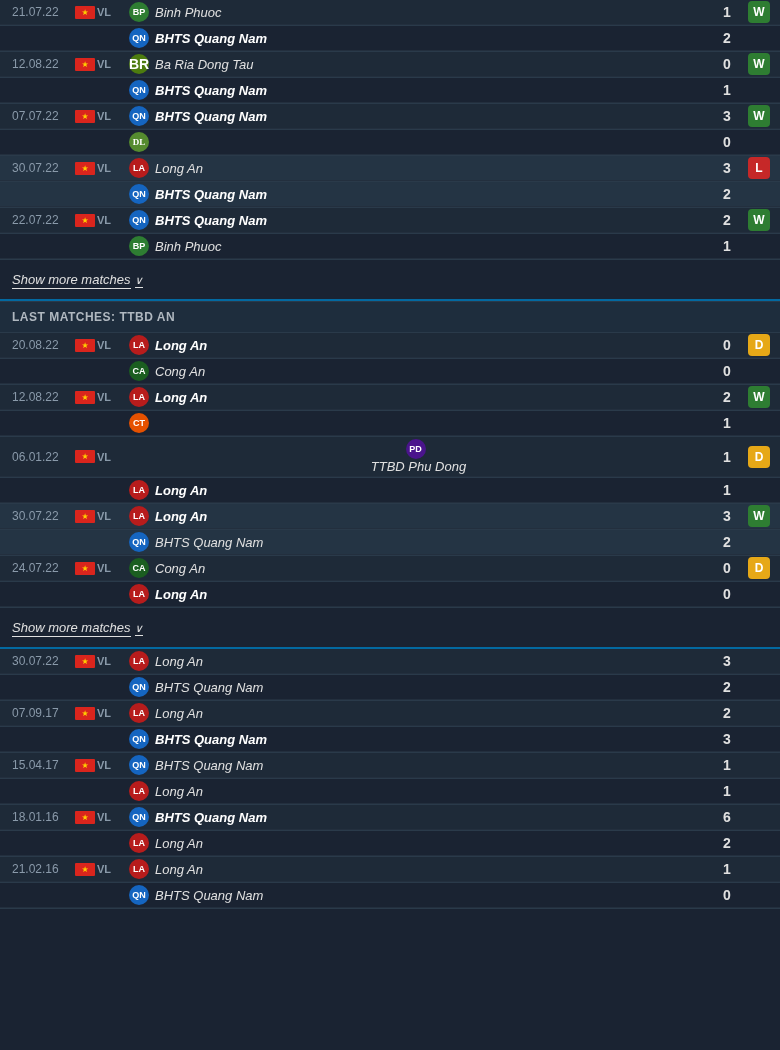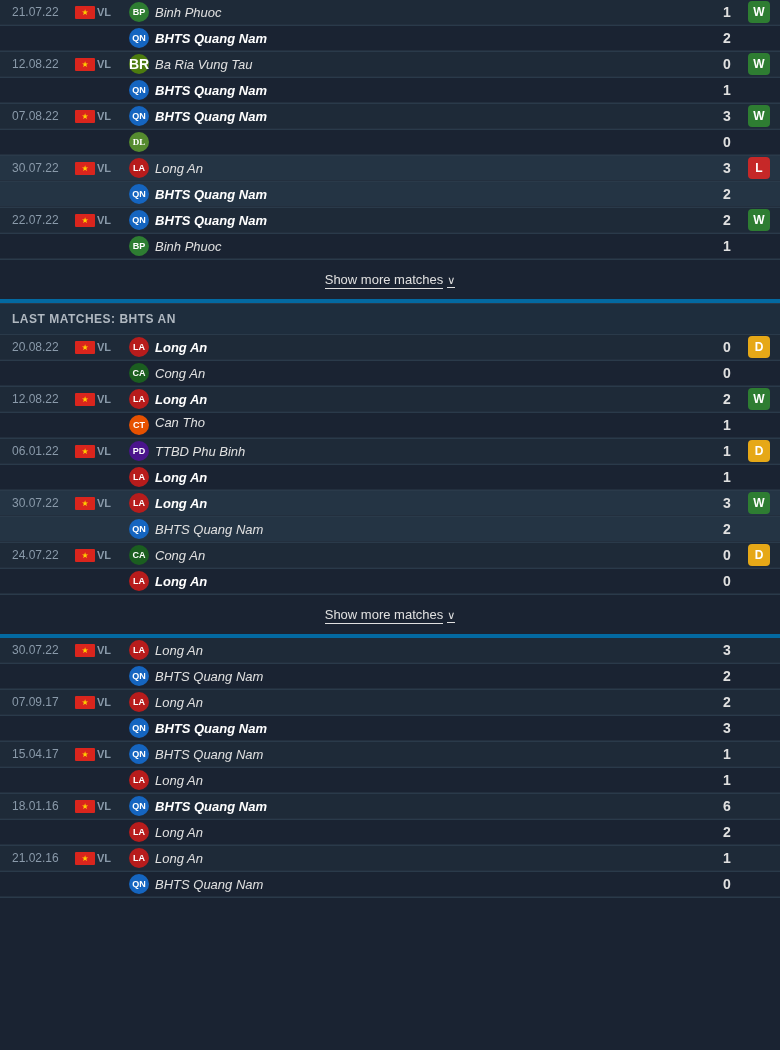--- a/index.html
+++ b/index.html
@@ -107,26 +107,26 @@
 
     .result-w { background-color: #2e7d32; }
     .result-l { background-color: #c62828; }
     .result-d { background-color: #e6a817; }
 
     .match-pair {
       border-bottom: 1px solid #2a3a4a;
     }
 
     .show-more {
-      text-align: center;
       padding: 12px;
       color: #e0e0e0;
       cursor: pointer;
       font-size: 13px;
-      border-bottom: 4px solid #0369a1;
+      border-bottom: 2px solid #0369a1;
+      font-style: italic;
     }
 
     .show-more span {
       border-bottom: 1px solid #e0e0e0;
       padding-bottom: 1px;
     }
 
     .chevron {
       margin-left: 4px;
       font-size: 11px;
@@ -201,21 +201,21 @@
     <div class="match-pair">
       <div class="match-row">
         <div class="date-cell">12.08.22</div>
         <div class="flag-cell">
           <div class="flag-vn"></div>
         </div>
         <div class="league-cell">VL</div>
         <div class="teams-cell">
           <div style="display: flex; align-items: center;">
             <div class="logo-circle" style="background-color: #4d7c0f; margin-right: 6px; flex-shrink: 0; font-size: 14px;">BR</div>
-            <span class="team-name">Ba Ria Vung Tau</span>
+            <span class="team-name">Ba Ria Dong Tau</span>
           </div>
         </div>
         <div class="score-cell">0</div>
         <div class="result-cell">
           <div class="result-badge result-w">W</div>
         </div>
       </div>
       <div class="match-row" style="border-top: 1px solid rgb(42, 58, 74);">
         <div class="date-cell"></div>
         <div class="flag-cell"></div>
@@ -225,21 +225,21 @@
             <div class="logo-circle" style="background-color: rgb(21, 101, 192); margin-right: 6px; flex-shrink: 0; font-size: 9px;">QN</div>
             <span class="team-name bold">BHTS Quang Nam</span>
           </div>
         </div>
         <div class="score-cell">1</div>
         <div class="result-cell"></div>
       </div>
     </div>
     <div class="match-pair">
       <div class="match-row">
-        <div class="date-cell">07.08.22</div>
+        <div class="date-cell">07.07.22</div>
         <div class="flag-cell">
           <div class="flag-vn"></div>
         </div>
         <div class="league-cell">VL</div>
         <div class="teams-cell">
           <div style="display: flex; align-items: center;">
             <div class="logo-circle" style="background-color: rgb(21, 101, 192); margin-right: 6px; flex-shrink: 0; font-size: 9px;">QN</div>
             <span class="team-name bold">BHTS Quang Nam</span>
           </div>
         </div>
@@ -319,21 +319,21 @@
           <div style="display: flex; align-items: center;">
             <div class="logo-circle" style="background-color: rgb(46, 125, 50); margin-right: 6px; flex-shrink: 0; font-size: 9px;">BP</div>
             <span class="team-name">Binh Phuoc</span>
           </div>
         </div>
         <div class="score-cell">1</div>
         <div class="result-cell"></div>
       </div>
     </div>
     <div class="show-more"><span>Show more matches</span><span class="chevron">∨</span></div>
-    <div class="section-header">LAST MATCHES: BHTS AN</div>
+    <div class="section-header">LAST MATCHES: TTBD AN</div>
     <div class="match-pair">
       <div class="match-row">
         <div class="date-cell">20.08.22</div>
         <div class="flag-cell">
           <div class="flag-vn"></div>
         </div>
         <div class="league-cell">VL</div>
         <div class="teams-cell">
           <div style="display: flex; align-items: center;">
             <div class="logo-circle" style="background-color: rgb(183, 28, 28); margin-right: 6px; flex-shrink: 0; font-size: 9px;">LA</div>
@@ -377,38 +377,37 @@
           <div class="result-badge result-w">W</div>
         </div>
       </div>
       <div class="match-row" style="border-top: 1px solid rgb(42, 58, 74);">
         <div class="date-cell"></div>
         <div class="flag-cell"></div>
         <div class="league-cell"></div>
         <div class="teams-cell">
           <div style="display: flex; ">
             <div class="logo-circle" style="background-color: rgb(230, 81, 0); margin-right: 6px; flex-shrink: 0; font-size: 9px;">CT</div>
-            <span class="team-name">Can Tho</span>
           </div>
         </div>
         <div class="score-cell">1</div>
         <div class="result-cell"></div>
       </div>
     </div>
     <div class="match-pair">
       <div class="match-row">
         <div class="date-cell">06.01.22</div>
         <div class="flag-cell">
           <div class="flag-vn"></div>
         </div>
         <div class="league-cell">VL</div>
         <div class="teams-cell">
-          <div style="display: flex; align-items: center;">
+          <div style="display: flex; align-items: center; flex-direction: column;">
             <div class="logo-circle" style="background-color: rgb(74, 20, 140); margin-right: 6px; flex-shrink: 0; font-size: 9px;">PD</div>
-            <span class="team-name">TTBD Phu Binh</span>
+            <span class="team-name">TTBD Phu Dong</span>
           </div>
         </div>
         <div class="score-cell">1</div>
         <div class="result-cell">
           <div class="result-badge result-d">D</div>
         </div>
       </div>
       <div class="match-row" style="border-top: 1px solid rgb(42, 58, 74);">
         <div class="date-cell"></div>
         <div class="flag-cell"></div>

